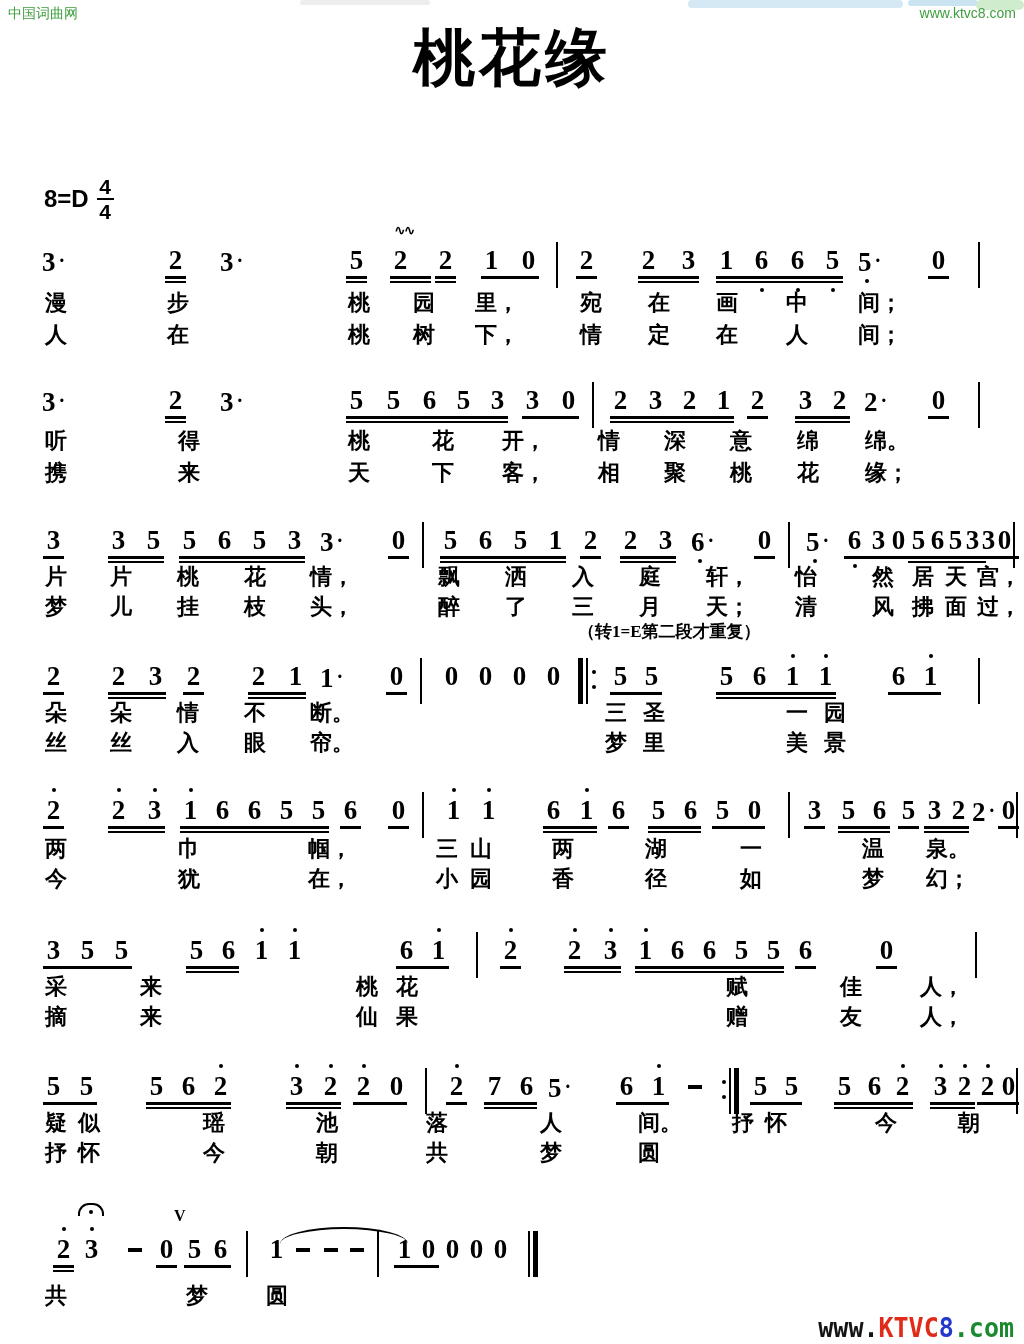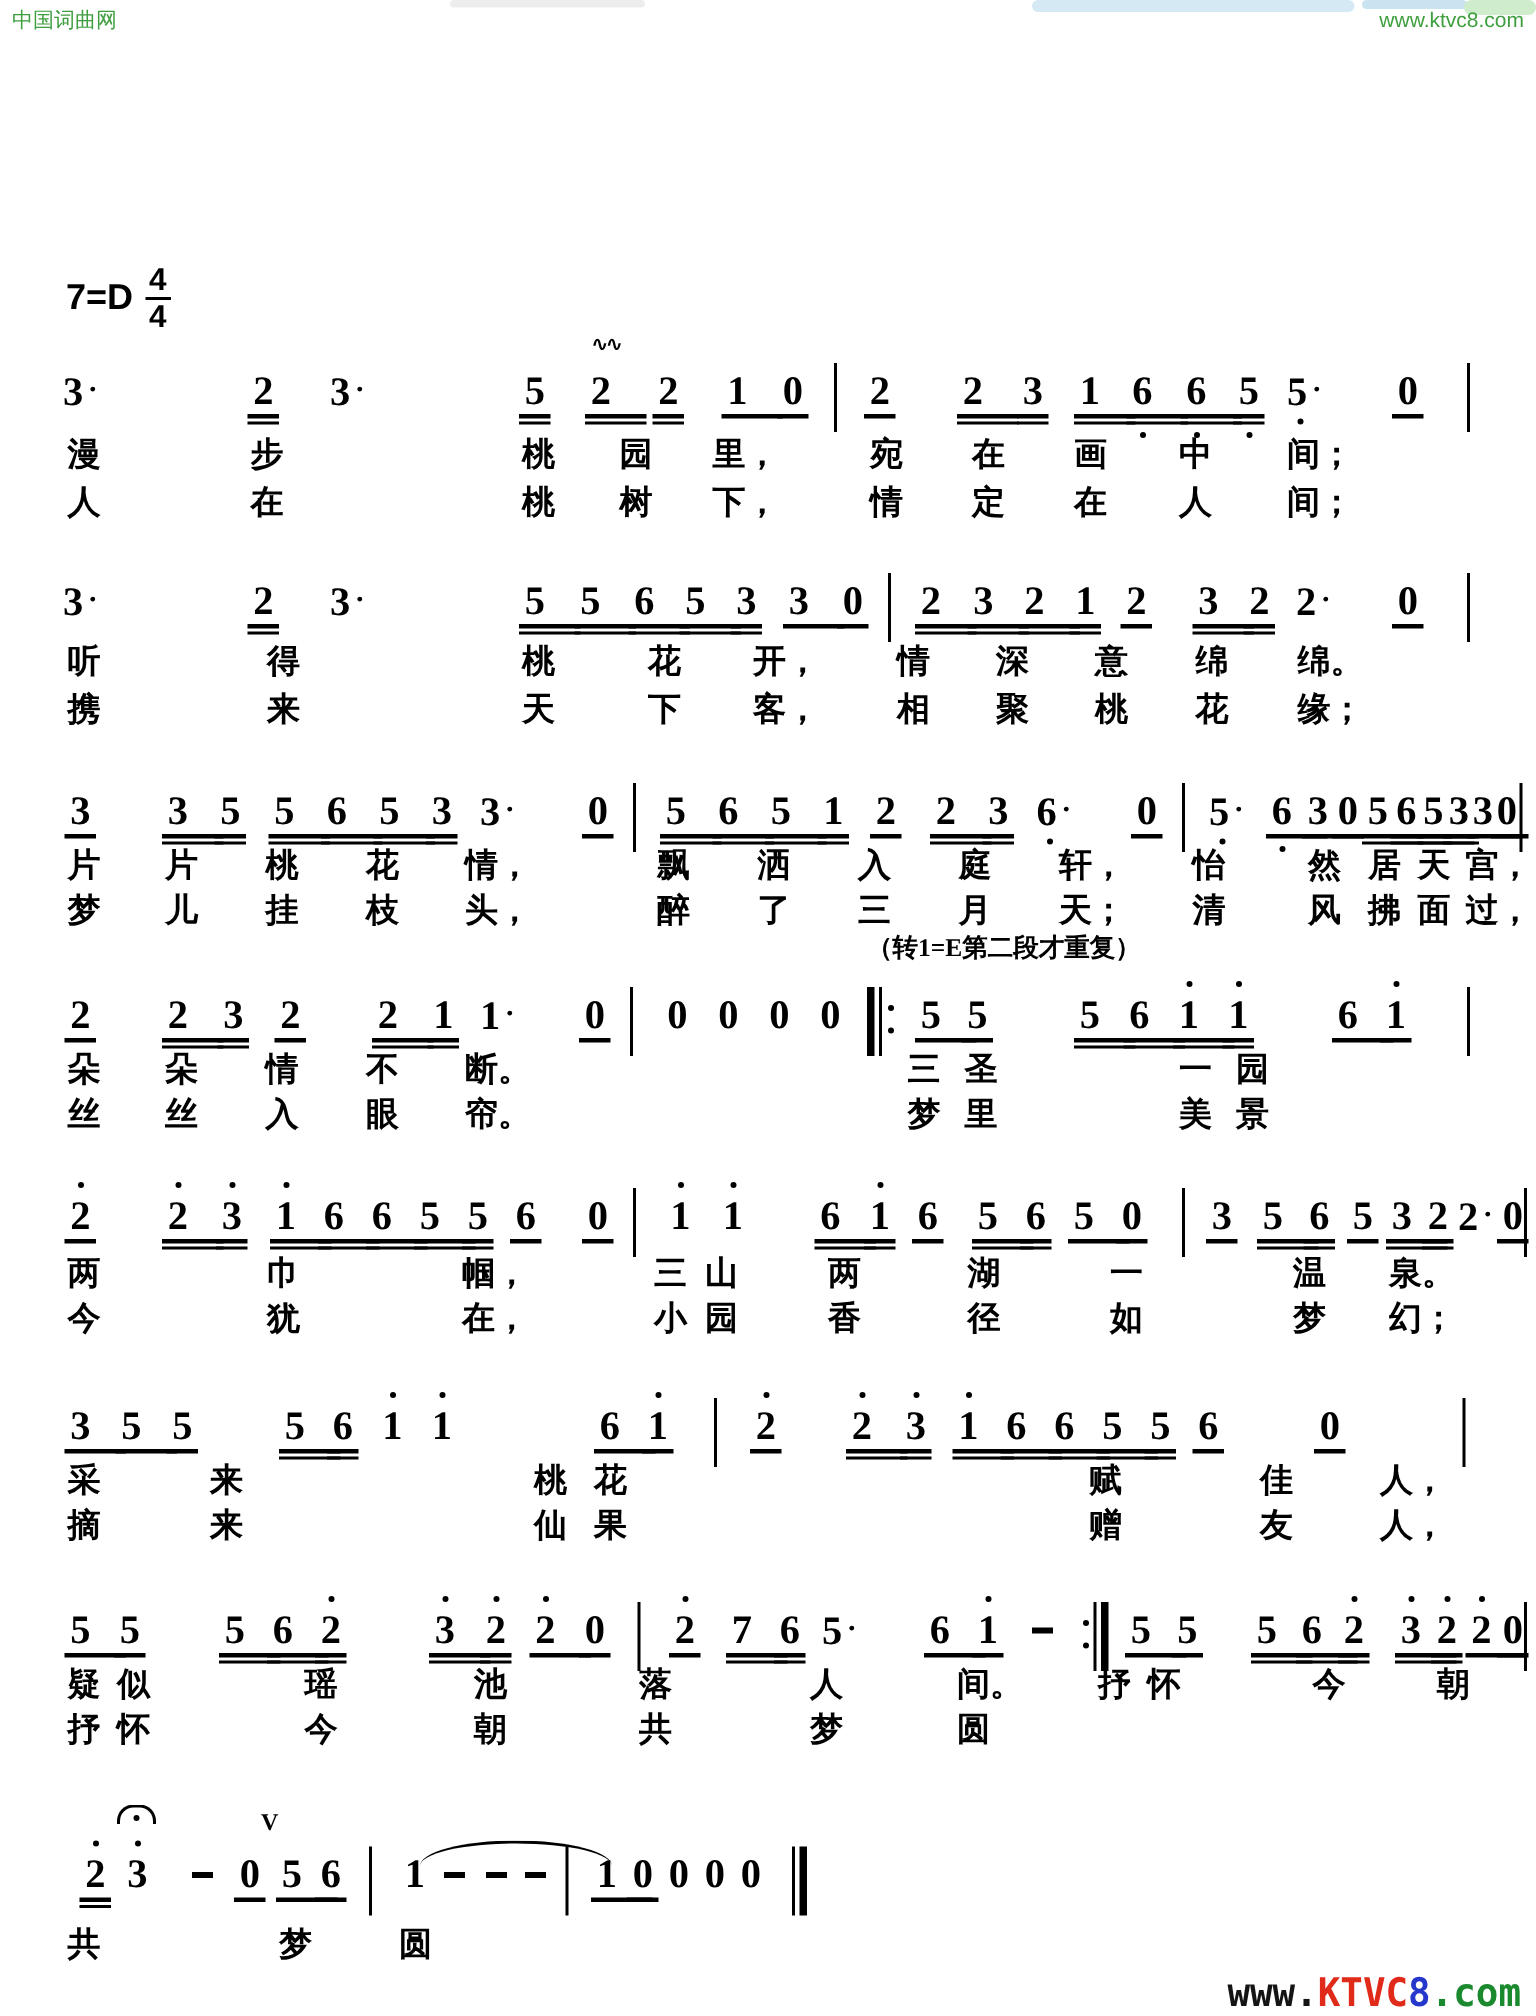--- a/index.html
+++ b/index.html
@@ -53,23 +53,24 @@
 
 <div id="page">
   <div class="smudge sm1"></div>
   <div class="smudge sm2"></div>
   <div class="smudge sm3"></div>
   <div class="smudge sm4"></div>
 
   <a class="site-link site-left" style="color: rgb(63, 158, 63);">中国词曲网</a>
   <a class="site-link site-right" style="color: rgb(63, 158, 63);">www.ktvc8.com</a>
 
+  <h1 class="title">桃花缘</h1>
 
   <div class="keysig">
-    <span class="keylabel">7=D</span>
+    <span class="keylabel">8=D</span>
     <span class="frac">
       <span>4</span>
       <span class="fbar"></span>
       <span>4</span>
     </span>
   </div>
 
 
   <div id="score">
       <div class="note" style="left: 42px; top: 246px;"><span>3</span><span class="dur">·</span></div>

